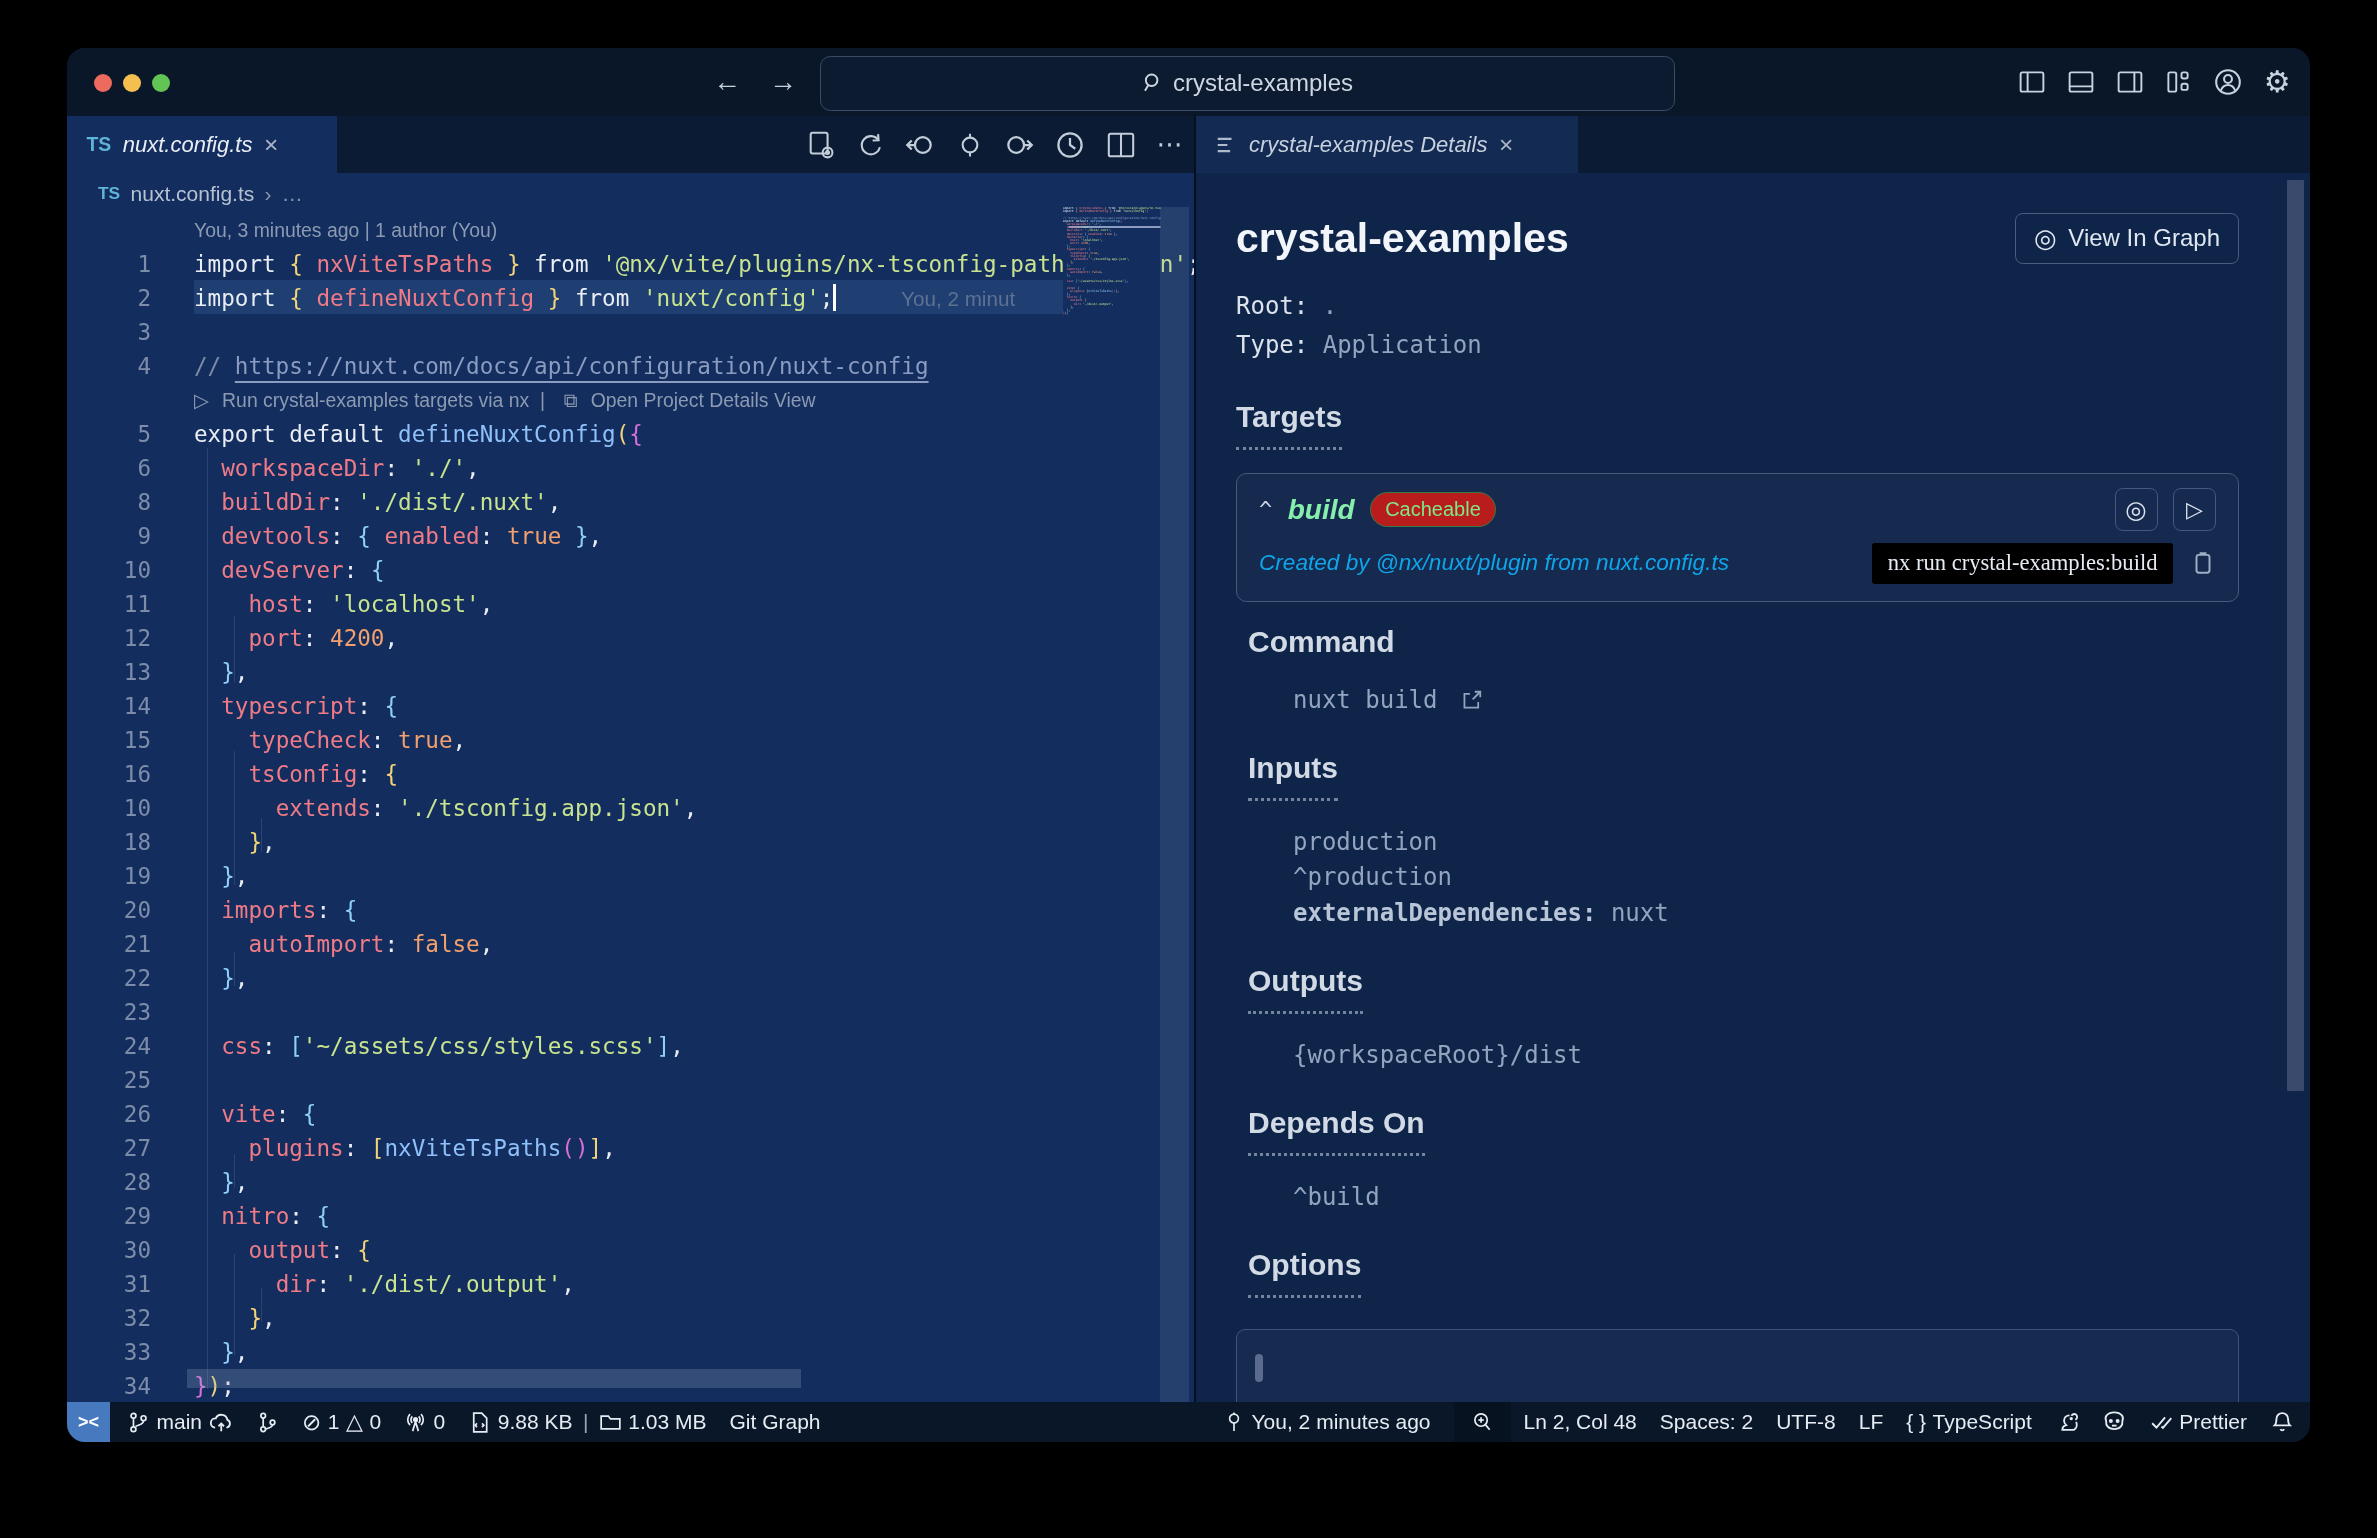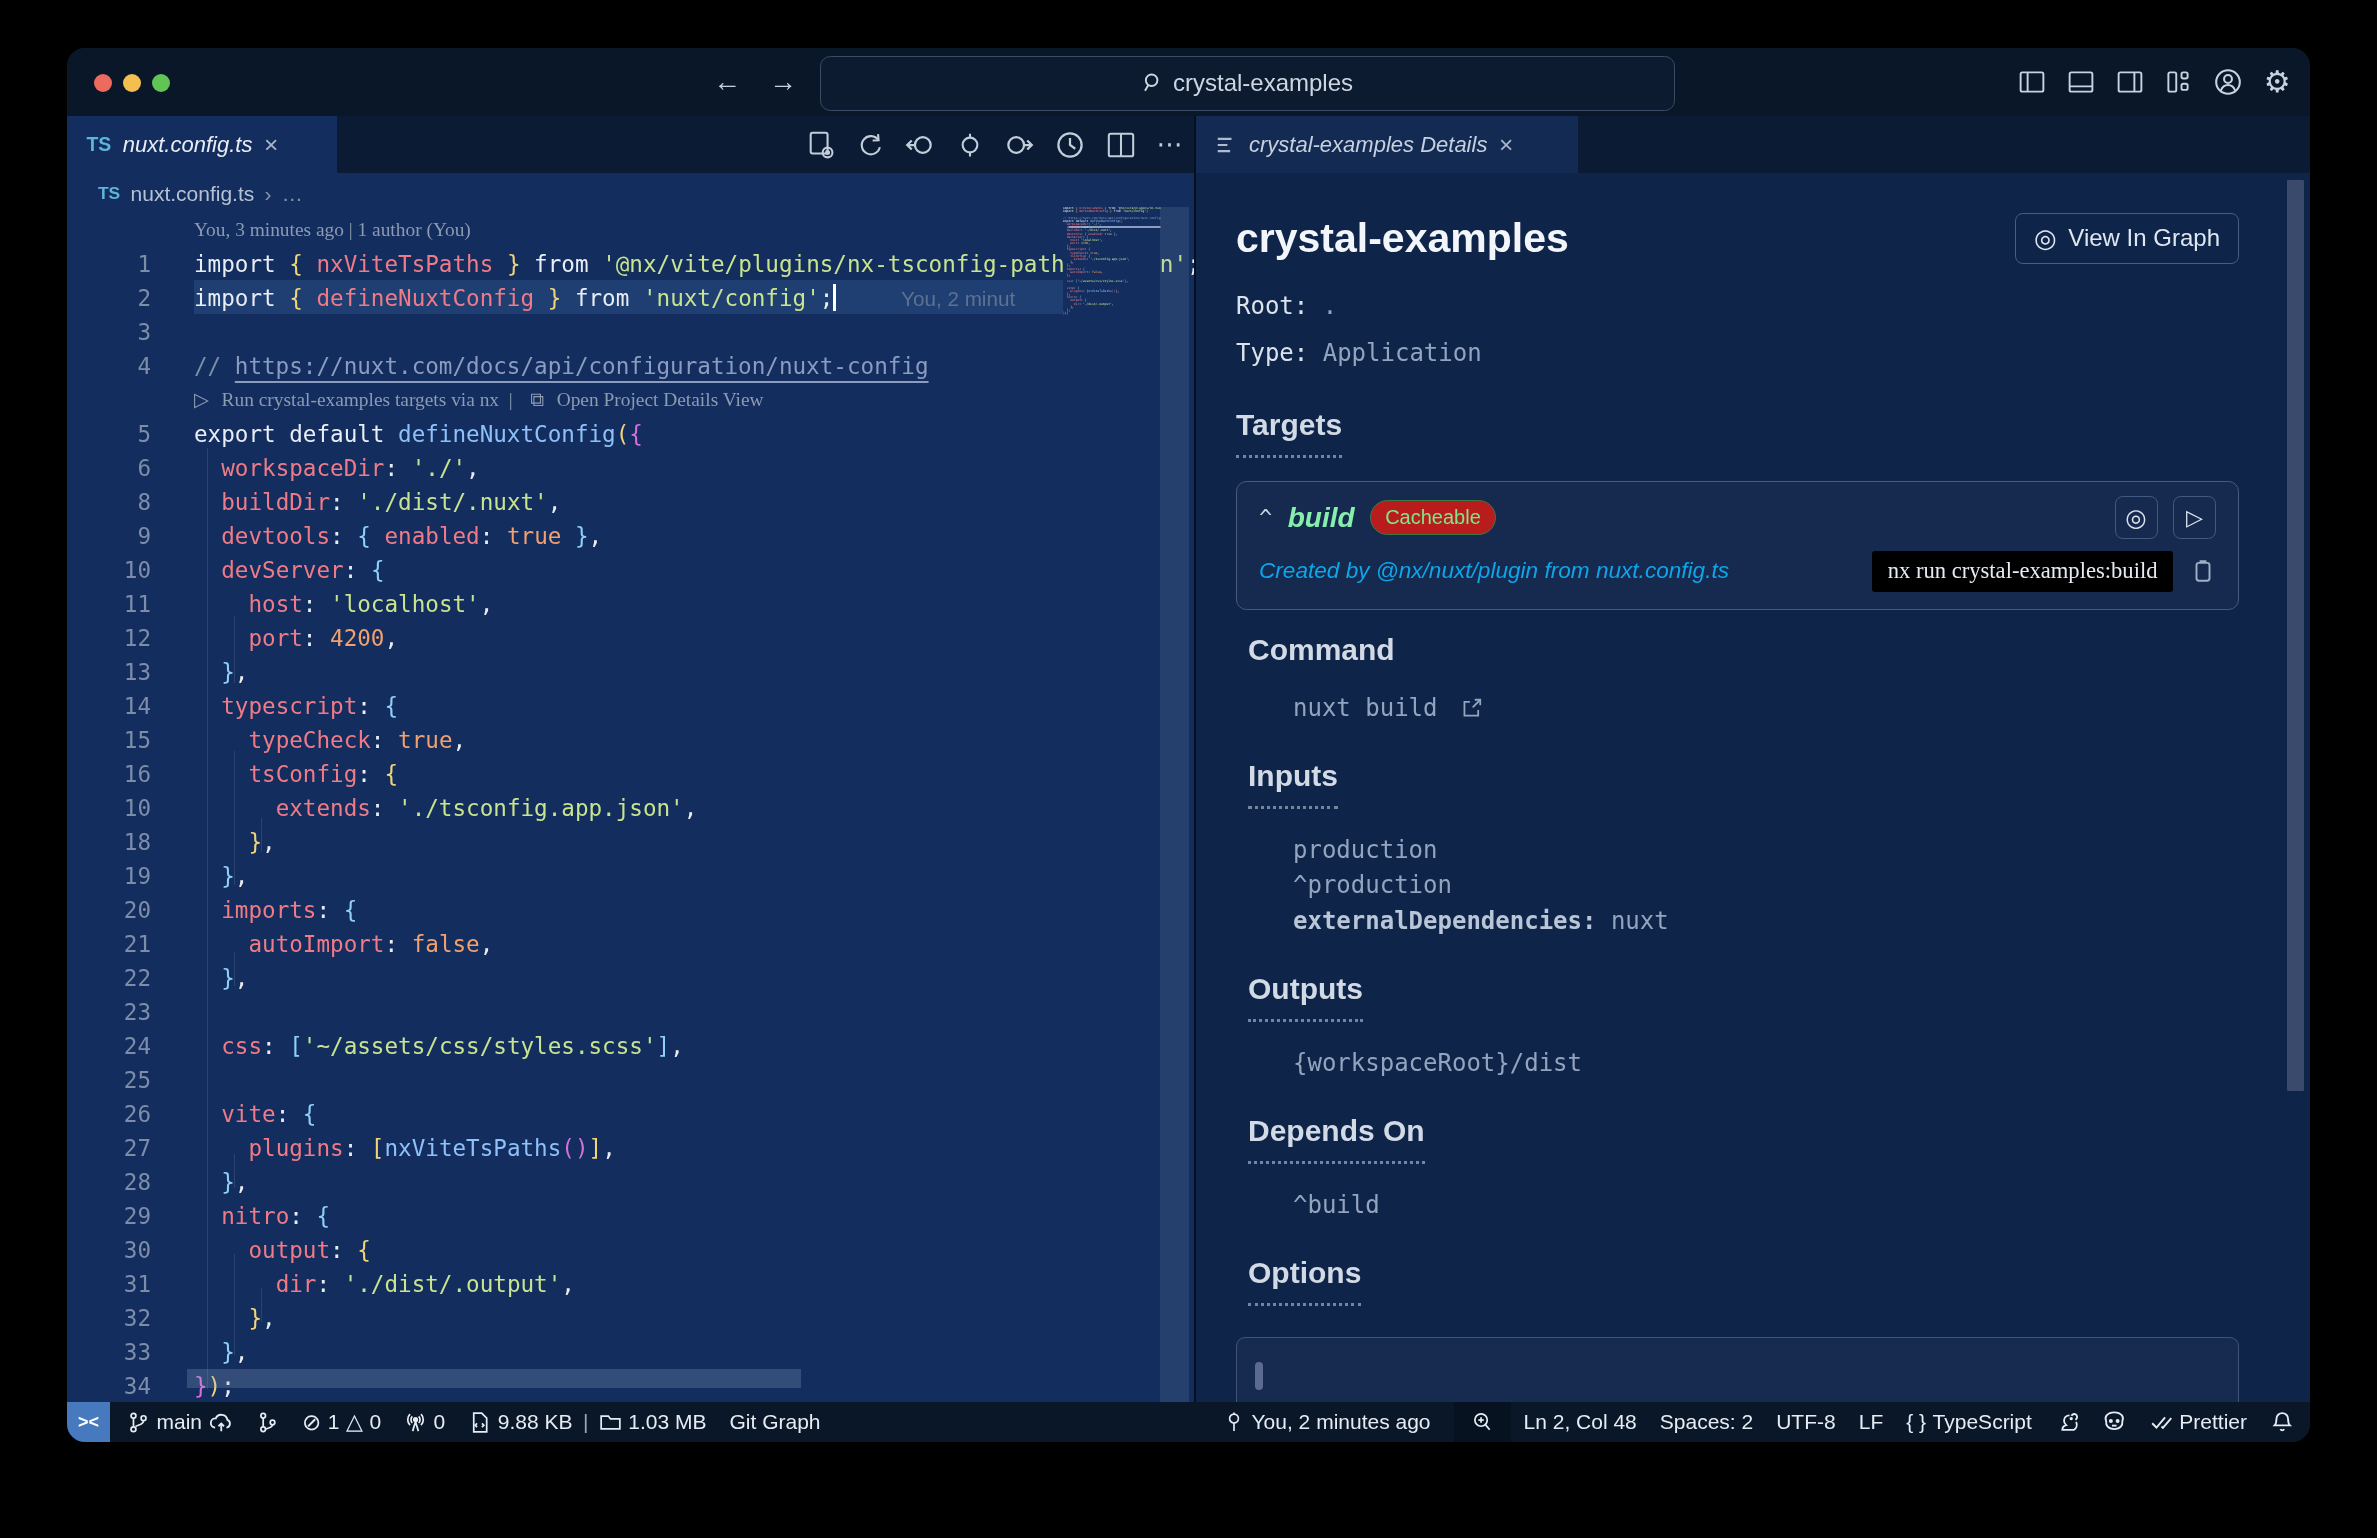--- a/index.html
+++ b/index.html
@@ -30,21 +30,21 @@
   .editor{position:absolute;left:0;top:125px;width:1127px;height:1229px;background:#132E5E;overflow:hidden;}
   .breadcrumb{position:absolute;left:31px;top:5.2px;height:31px;display:flex;align-items:center;gap:10.3px;
               color:#B6C2D4;font-size:21px;}
   .breadcrumb .ts{color:#5FB4D9;font-weight:bold;font-size:17.4px;}
   .breadcrumb .sep,.breadcrumb .more{color:#8A98AD;}
   .code-rows{position:absolute;left:0;top:40px;width:100%;}
   .crow{height:34px;white-space:pre;font-family:"DejaVu Sans Mono",monospace;font-size:22.6px;line-height:34px;}
   .gut{display:inline-block;width:127px;box-sizing:border-box;padding-right:43px;text-align:right;
        color:#7D8DA9;vertical-align:top;}
   .ctext{display:inline-block;vertical-align:top;}
-  .blame,.lens{font-family:Liberation Serif, serif;font-size:19.4px;color:#8C9AB2;text-align:right;}
+  .blame,.lens{font-family:Liberation Sans, sans-serif;font-size:19.4px;color:#8C9AB2;text-align:right;}
   .lens .li{margin-right:7.8px;}
   .tk-k{color:#E9EDF4}.tk-i{color:#F07B87}.tk-f{color:#8FC0FA}.tk-s{color:#C9E48F}
   .tk-n{color:#F2A06E}.tk-c{color:#7E8CA8}
   .tk-l{color:#8B9CC0;text-decoration:underline;text-decoration-thickness:1.9px;text-underline-offset:6.5px;}
   .tk-y{color:#F2D478}.tk-m{color:#D86FD8}.tk-b{color:#8FD0FA}
   .tk-bl{color:#5F7191;margin-left:65px;font-family:"Liberation Sans",sans-serif;font-size:20.7px;}
   .cursor{display:inline-block;width:2.6px;height:27px;background:#FFFFFF;vertical-align:middle;margin-top:-3.9px;}
   .curline{position:absolute;left:127px;top:107px;width:869px;height:34px;background:#1F3F73;}
   .guide{position:absolute;width:1.3px;background:rgba(255,255,255,0.10);}
   .minimap{position:absolute;left:996px;top:34px;width:98px;height:1196px;background:#132E5E;overflow:hidden;}
@@ -301,21 +301,21 @@
 
   <div class="panel">
     <div class="ptitle-row">
       <span class="ptitle">crystal-examples</span>
       <div class="btn">
         <span style="font-size:26px;">◎</span>
         <span>View In Graph</span>
       </div>
     </div>
     <div class="kv"><span class="lab">Root:</span> <span>.</span></div>
-    <div class="kv" style="margin-top:19px"><span class="lab">Type:</span> <span>Application</span></div>
+    <div class="kv" style="margin-top:11px"><span class="lab">Type:</span> <span>Application</span></div>
 
     <div class="phead" style="margin-top:41px"><span class="dotted">Targets</span></div>
 
     <div class="card">
       <div class="card-head">
         <span class="chev">^</span>
         <span class="tname">build</span>
         <span class="badge">Cacheable</span>
         <span style="flex:1"></span>
         <div class="iconbtn">◎</div>

